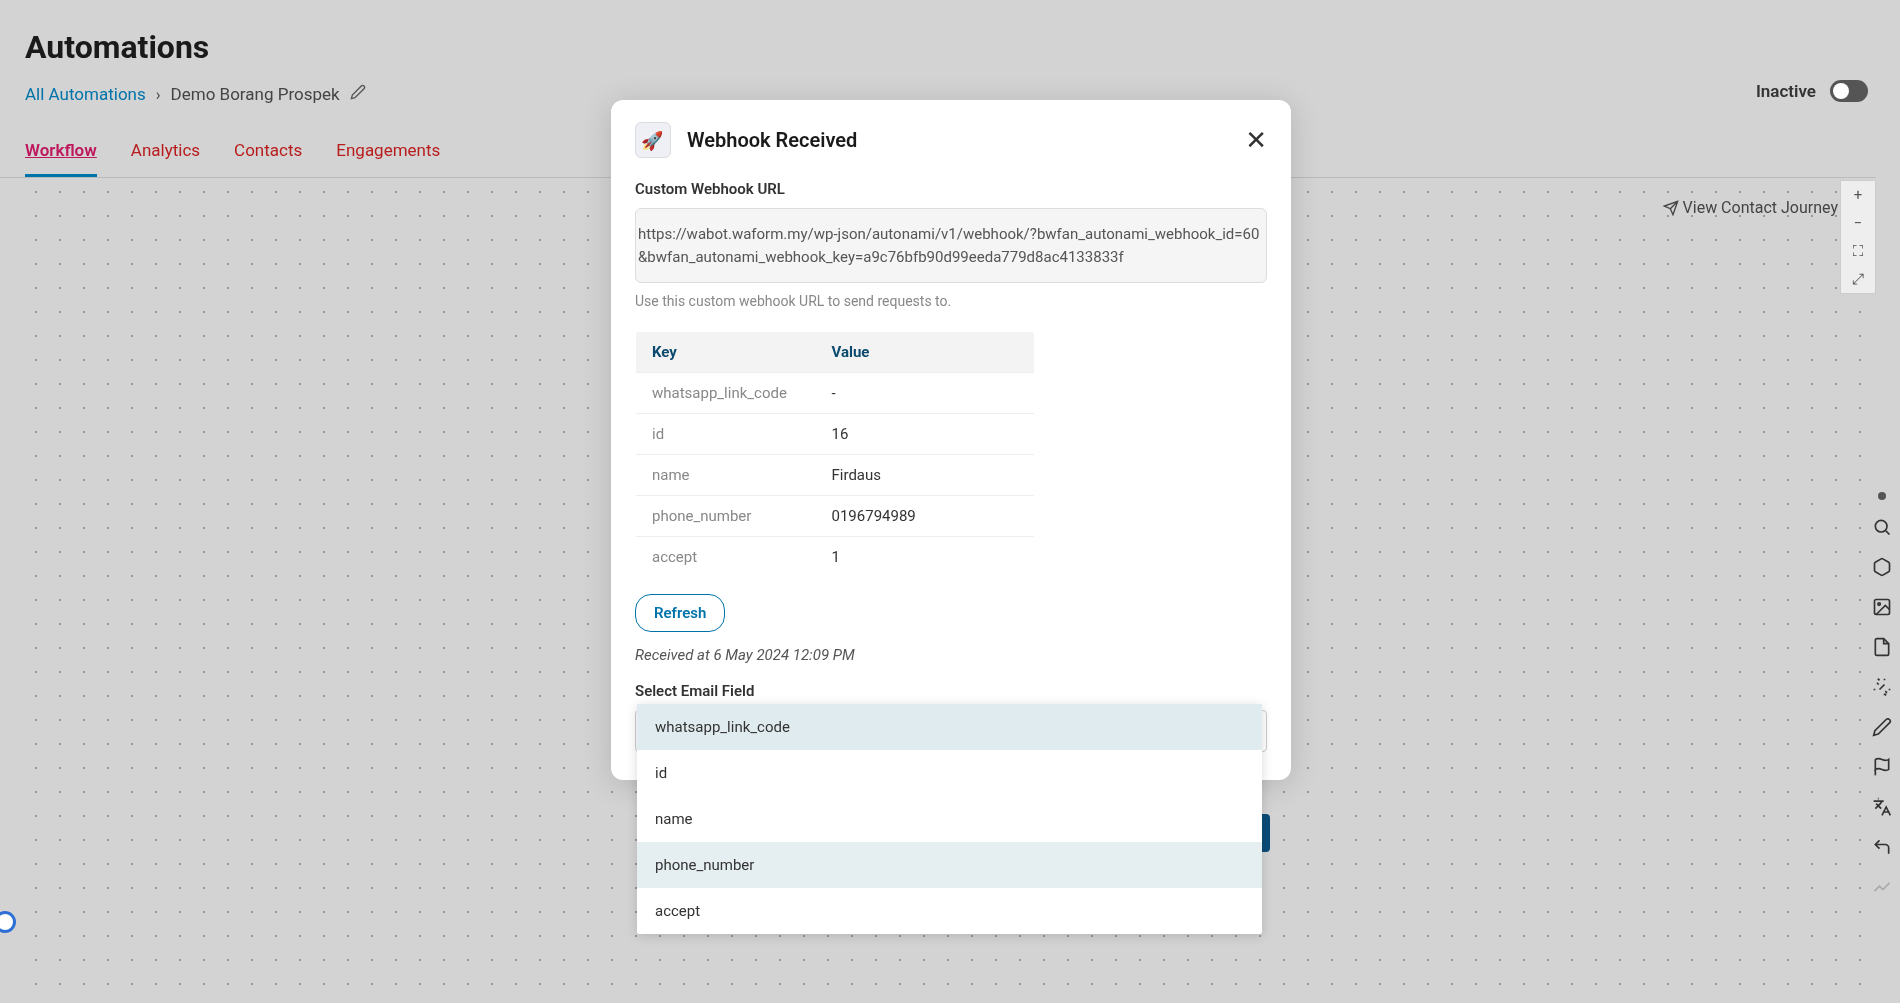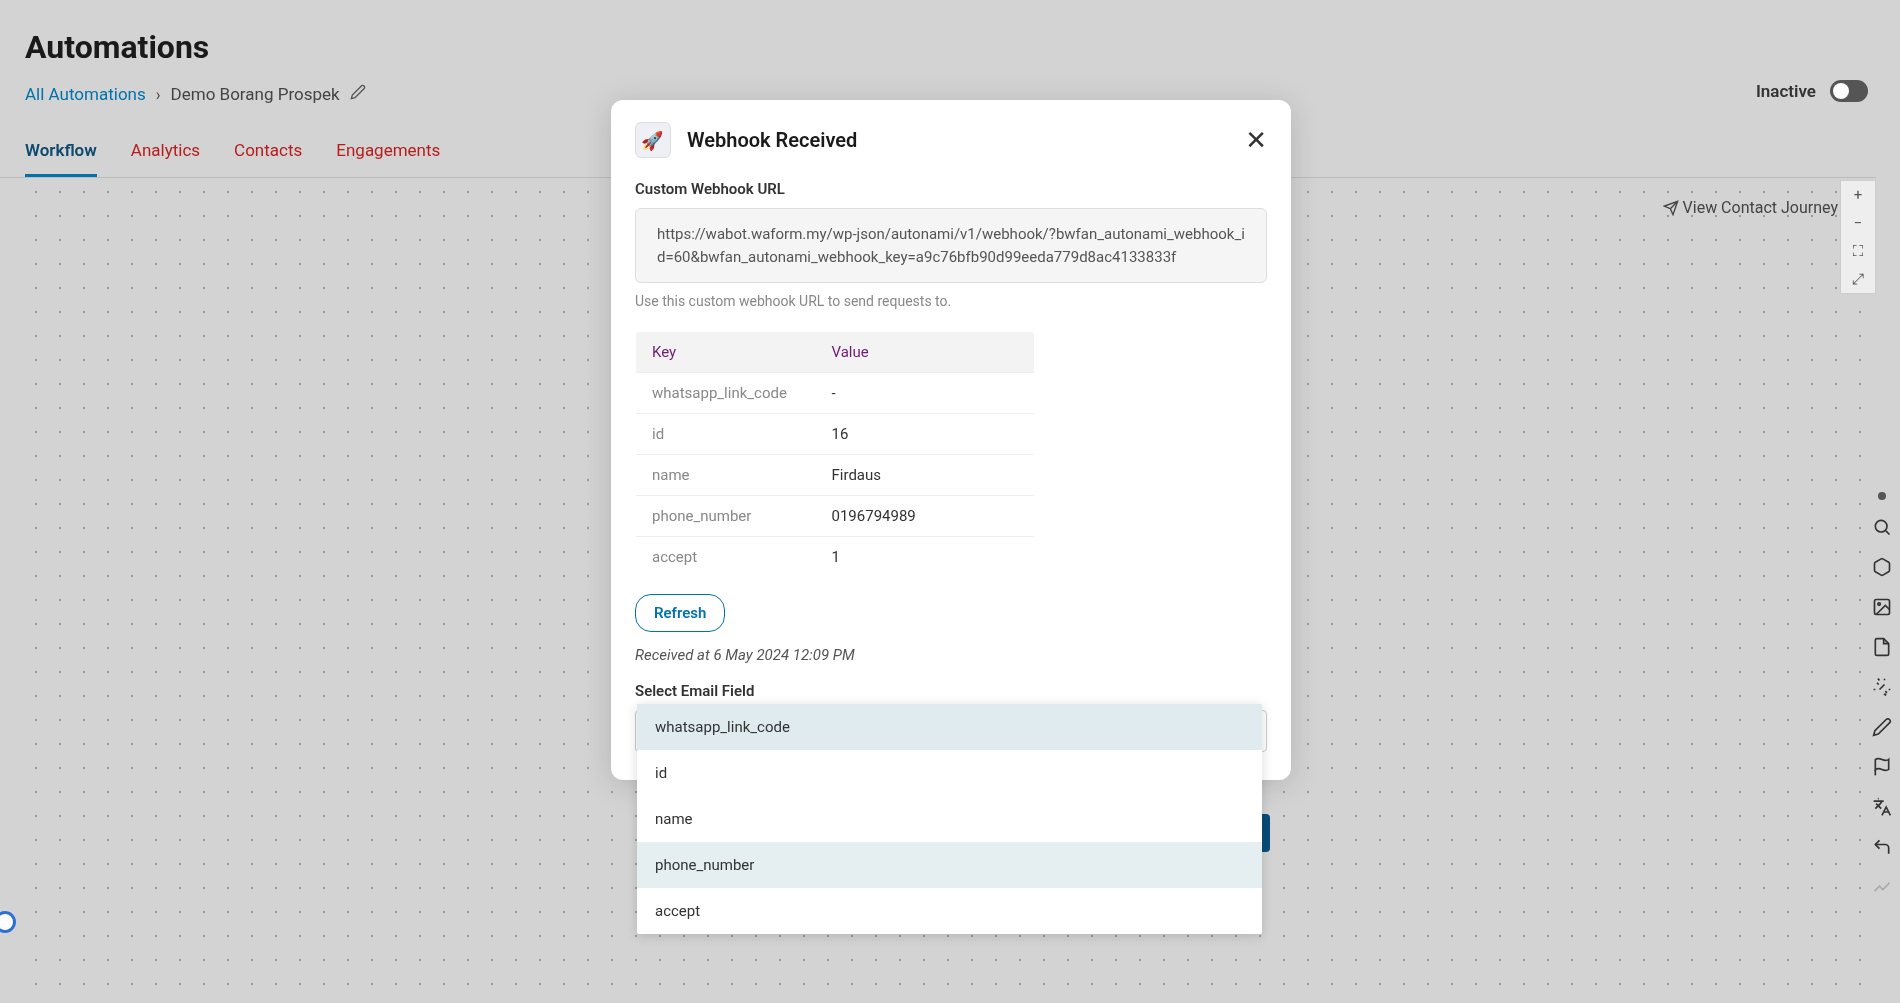--- a/index.html
+++ b/index.html
@@ -84,23 +84,24 @@
       margin-right: 24px;
     }
     .tab {
       padding-bottom: 14px;
       font-size: 17px;
       color: #b91c1c;
       cursor: pointer;
       border-bottom: 3px solid transparent;
     }
     .tab.active {
-      color: #0c4a6e;
+      color: #be185d;
       font-weight: 600;
       border-bottom-color: #0073aa;
+      text-decoration: underline;
     }
     .canvas {
       position: absolute;
       top: 180px;
       left: 24px;
       right: 24px;
       bottom: 0;
       background-image: radial-gradient(#999 1px, transparent 1px);
       background-size: 24px 24px;
       background-position: 0 0;
@@ -183,21 +184,21 @@
     .field-label {
       font-size: 15px;
       font-weight: 600;
       color: #333;
       margin-bottom: 10px;
     }
     .url-box {
       background: #f5f5f5;
       border: 1px solid #ddd;
       border-radius: 6px;
-      padding: 14px 21px;
+      padding: 14px 2px;
       font-size: 15px;
       color: #555;
       line-height: 1.5;
       word-break: break-all;
       margin-bottom: 10px;
     }
     .hint-text {
       font-size: 14px;
       color: #888;
       margin-bottom: 22px;
@@ -213,22 +214,22 @@
     .data-table thead {
       background: #f3f3f3;
     }
     .data-table th, .data-table td {
       text-align: left;
       padding: 11px 16px;
       font-size: 15px;
       border-bottom: 1px solid #eee;
     }
     .data-table th {
-      font-weight: 400;
-      color: #701a75;
+      font-weight: 700;
+      color: #0c4a6e;
     }
     .data-table td.key {
       color: #888;
     }
     .data-table td.value {
       color: #333;
     }
     .data-table th:first-child, .data-table td:first-child {
       width: 180px;
     }

